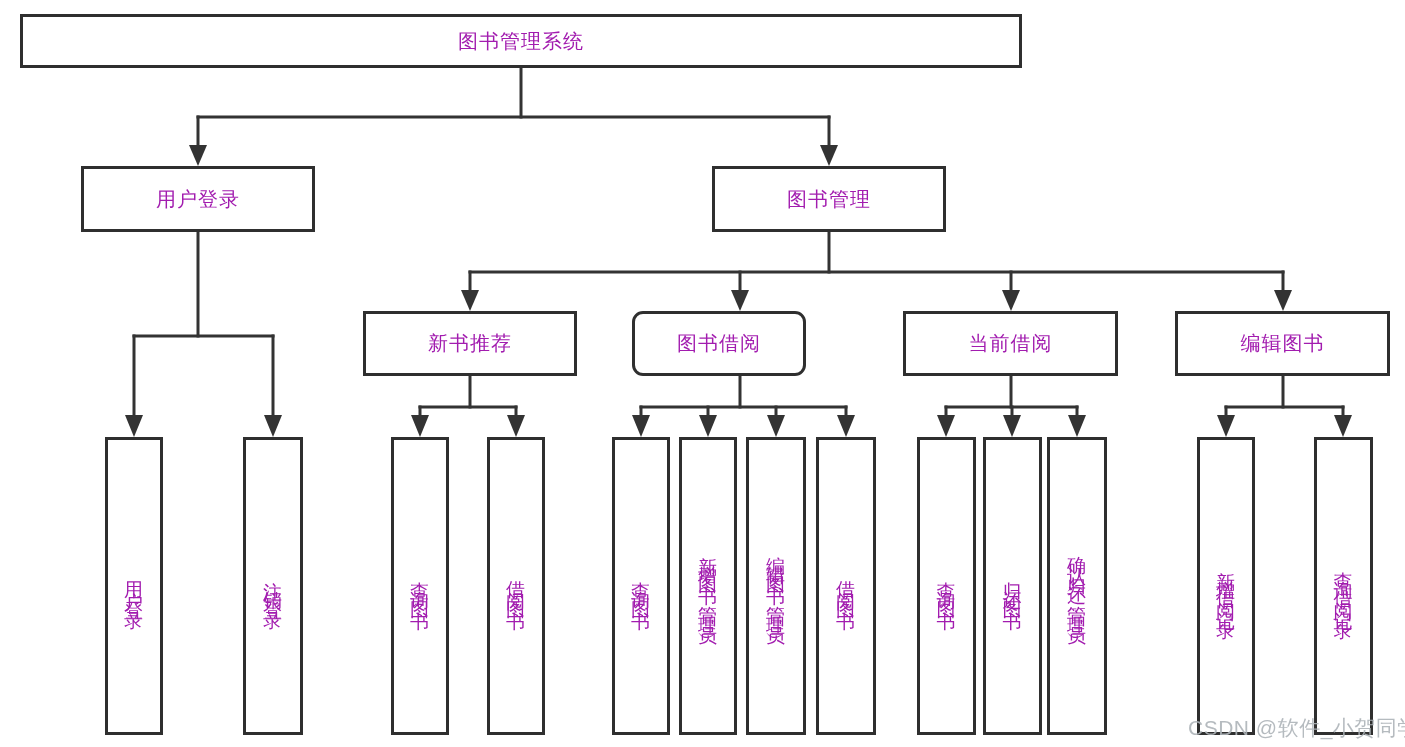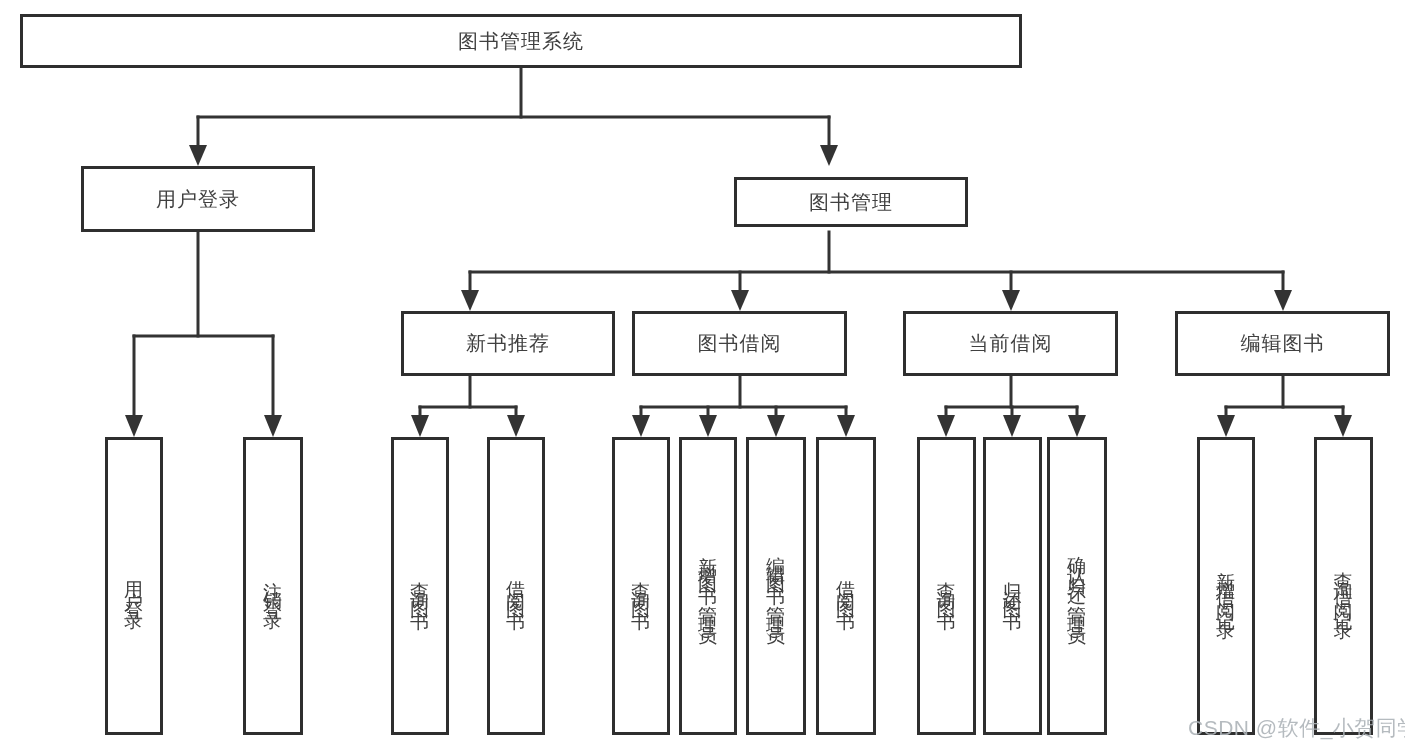--- a/index.html
+++ b/index.html
@@ -18,21 +18,21 @@
     width: 1405px; height: 747px;
   }
   .box {
     position: absolute;
     box-sizing: border-box;
     background: #ffffff;
     border: 3px solid #2f2f2f;
     display: flex;
     align-items: center;
     justify-content: center;
-    color: #404040;
+    color: #a21caf;
     text-align: center;
   }
   .hbox {
     font-size: 20px;
     letter-spacing: 1px;
     white-space: nowrap;
   }
   .leaf {
     writing-mode: vertical-rl;
     text-orientation: mixed;
@@ -119,24 +119,24 @@
       <polygon points="1003,415 1021,415 1012,437"></polygon>
       <polygon points="1068,415 1086,415 1077,437"></polygon>
       <polygon points="1217,415 1235,415 1226,437"></polygon>
       <polygon points="1334,415 1352,415 1343,437"></polygon>
     </g>
   </svg>
 
   <div class="box hbox" style="left:20px; top:14px; width:1002px; height:54px;">图书管理系统</div>
 
   <div class="box hbox" style="left:81px; top:166px; width:234px; height:66px;">用户登录</div>
-  <div class="box hbox" style="left:712px; top:177px; width:234px; height:50px;margin-left:22px;">图书管理</div>
+  <div class="box hbox" style="left:712px; top:166px; width:234px; height:66px;">图书管理</div>
 
-  <div class="box hbox" style="left:363px; top:311px; width:214px; height:65px;margin-left:38px;">新书推荐</div>
-  <div class="box hbox" style="left:632px; top:311px; width:215px; height:65px;">图书借阅</div>
+  <div class="box hbox" style="left:363px; top:311px; width:214px; height:65px;">新书推荐</div>
+  <div class="box hbox" style="left:632px; top:311px; width:174px; height:65px;border-radius:11px;">图书借阅</div>
   <div class="box hbox" style="left:903px; top:311px; width:215px; height:65px;text-align:right;">当前借阅</div>
   <div class="box hbox" style="left:1175px; top:311px; width:215px; height:65px;">编辑图书</div>
 
   <div class="box leaf" style="left:105px; top:437px; width:58px; height:298px;">用户登录</div>
   <div class="box leaf" style="left:243px; top:437px; width:60px; height:298px;">注销登录</div>
 
   <div class="box leaf" style="left:391px; top:437px; width:58px; height:298px;">查询图书</div>
   <div class="box leaf" style="left:487px; top:437px; width:58px; height:298px;">借阅图书</div>
 
   <div class="box leaf" style="left:612px; top:437px; width:58px; height:298px;">查询图书</div>

